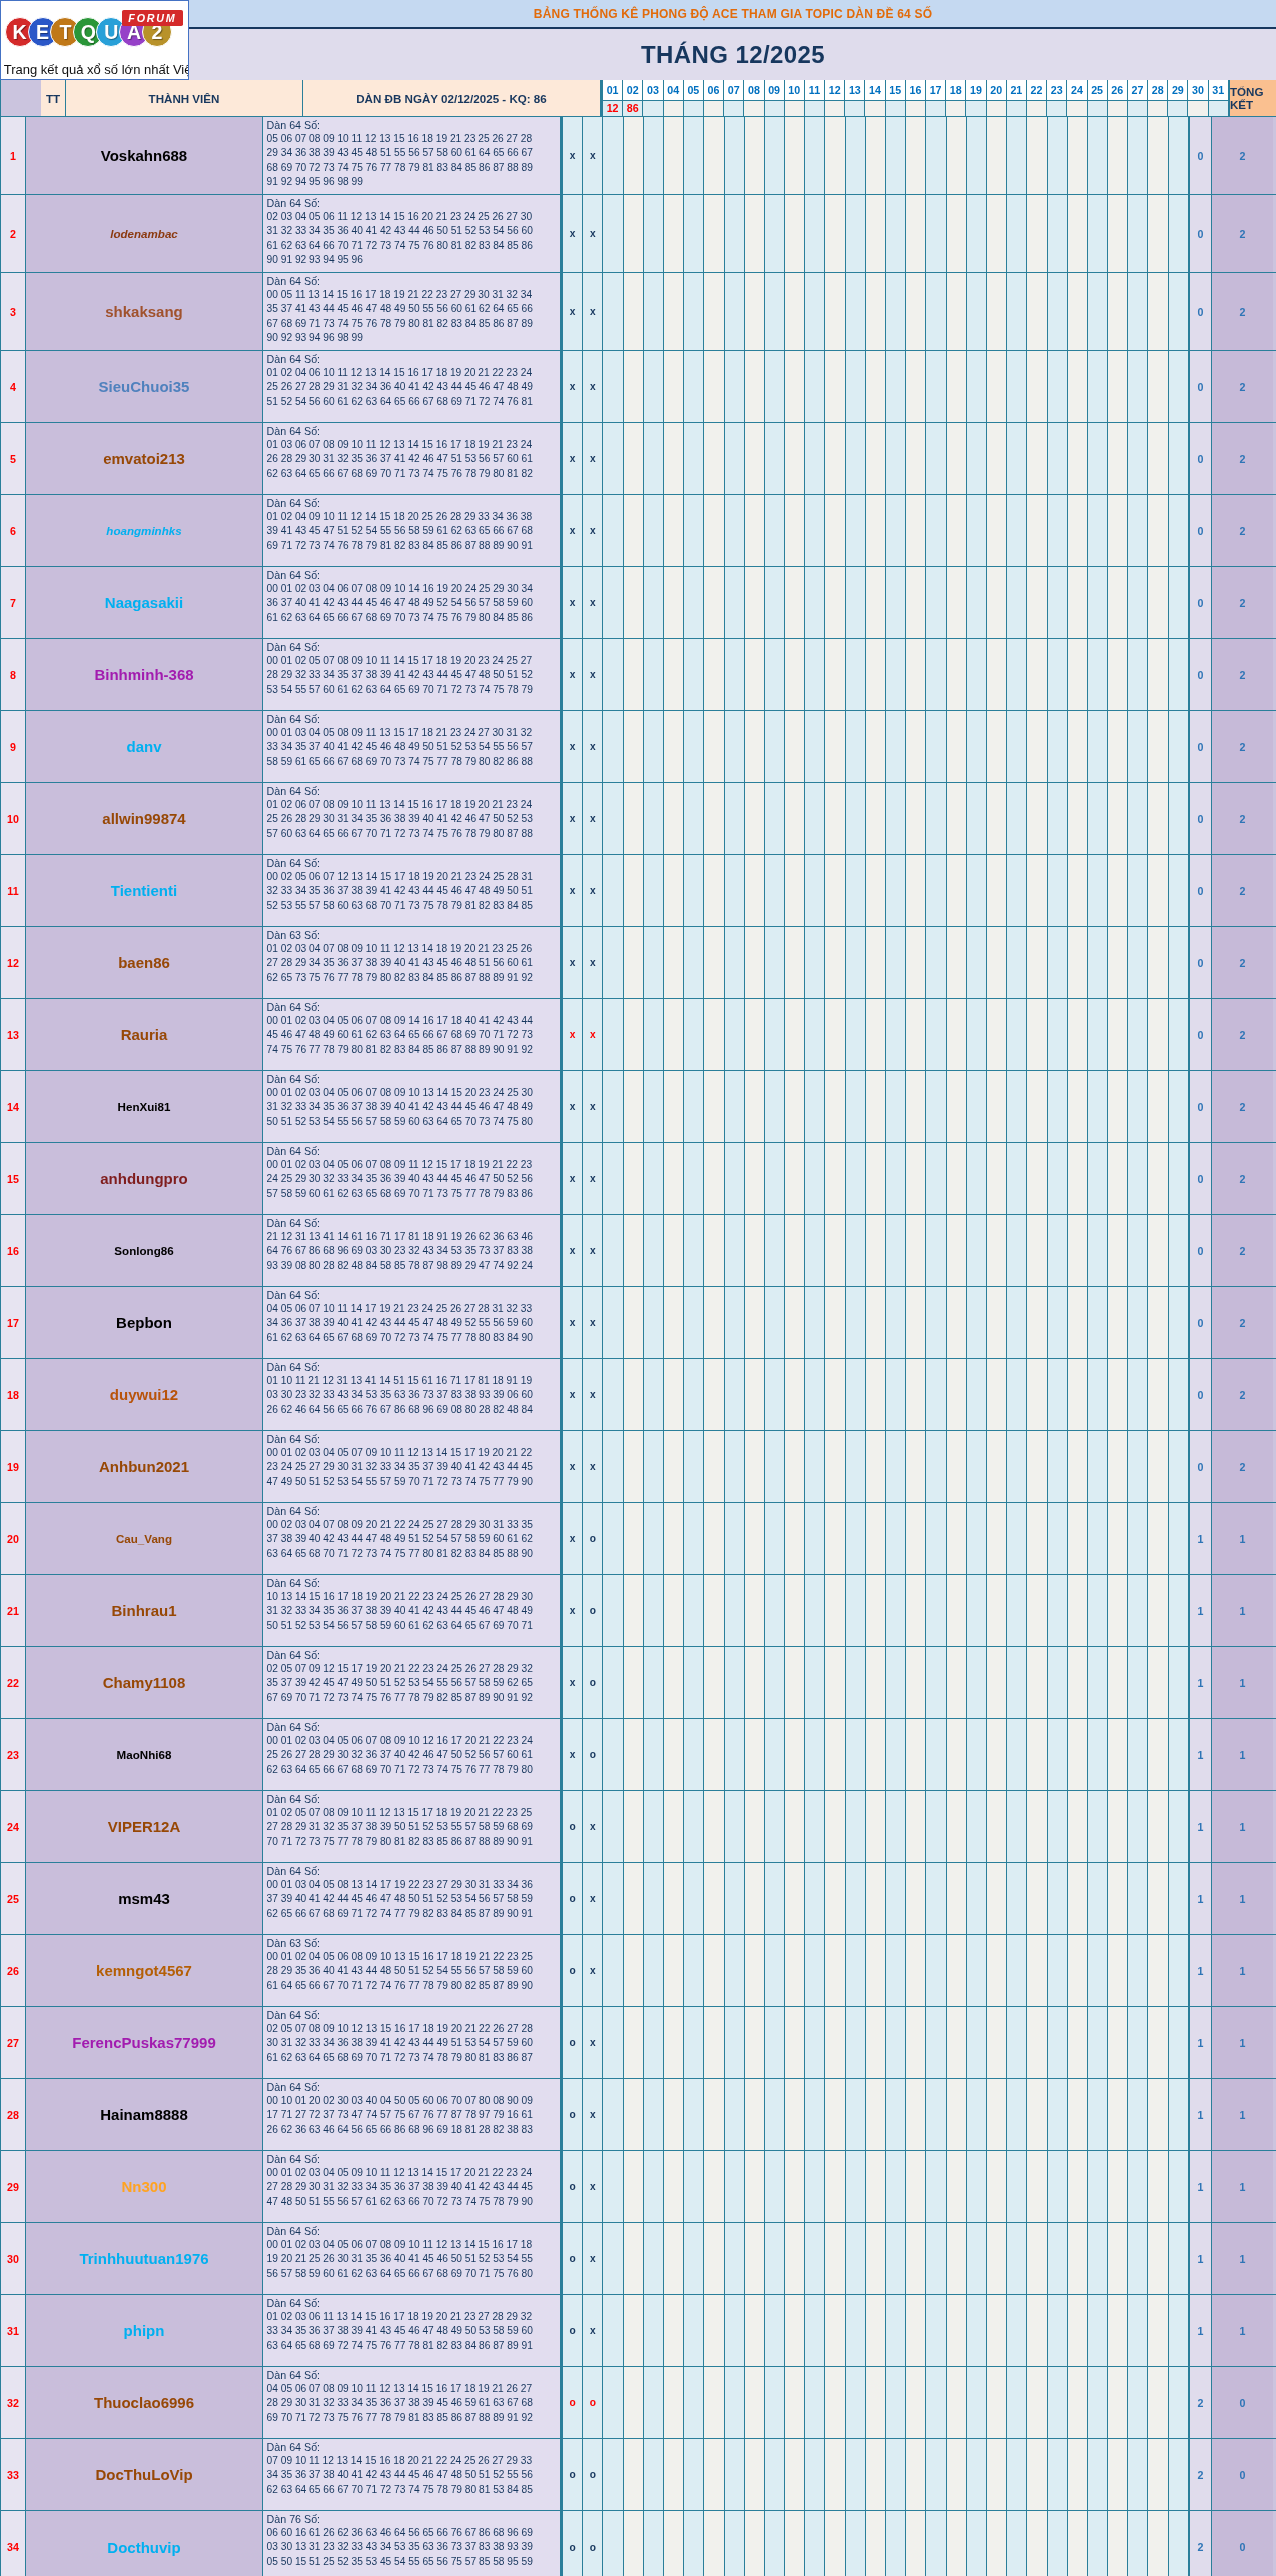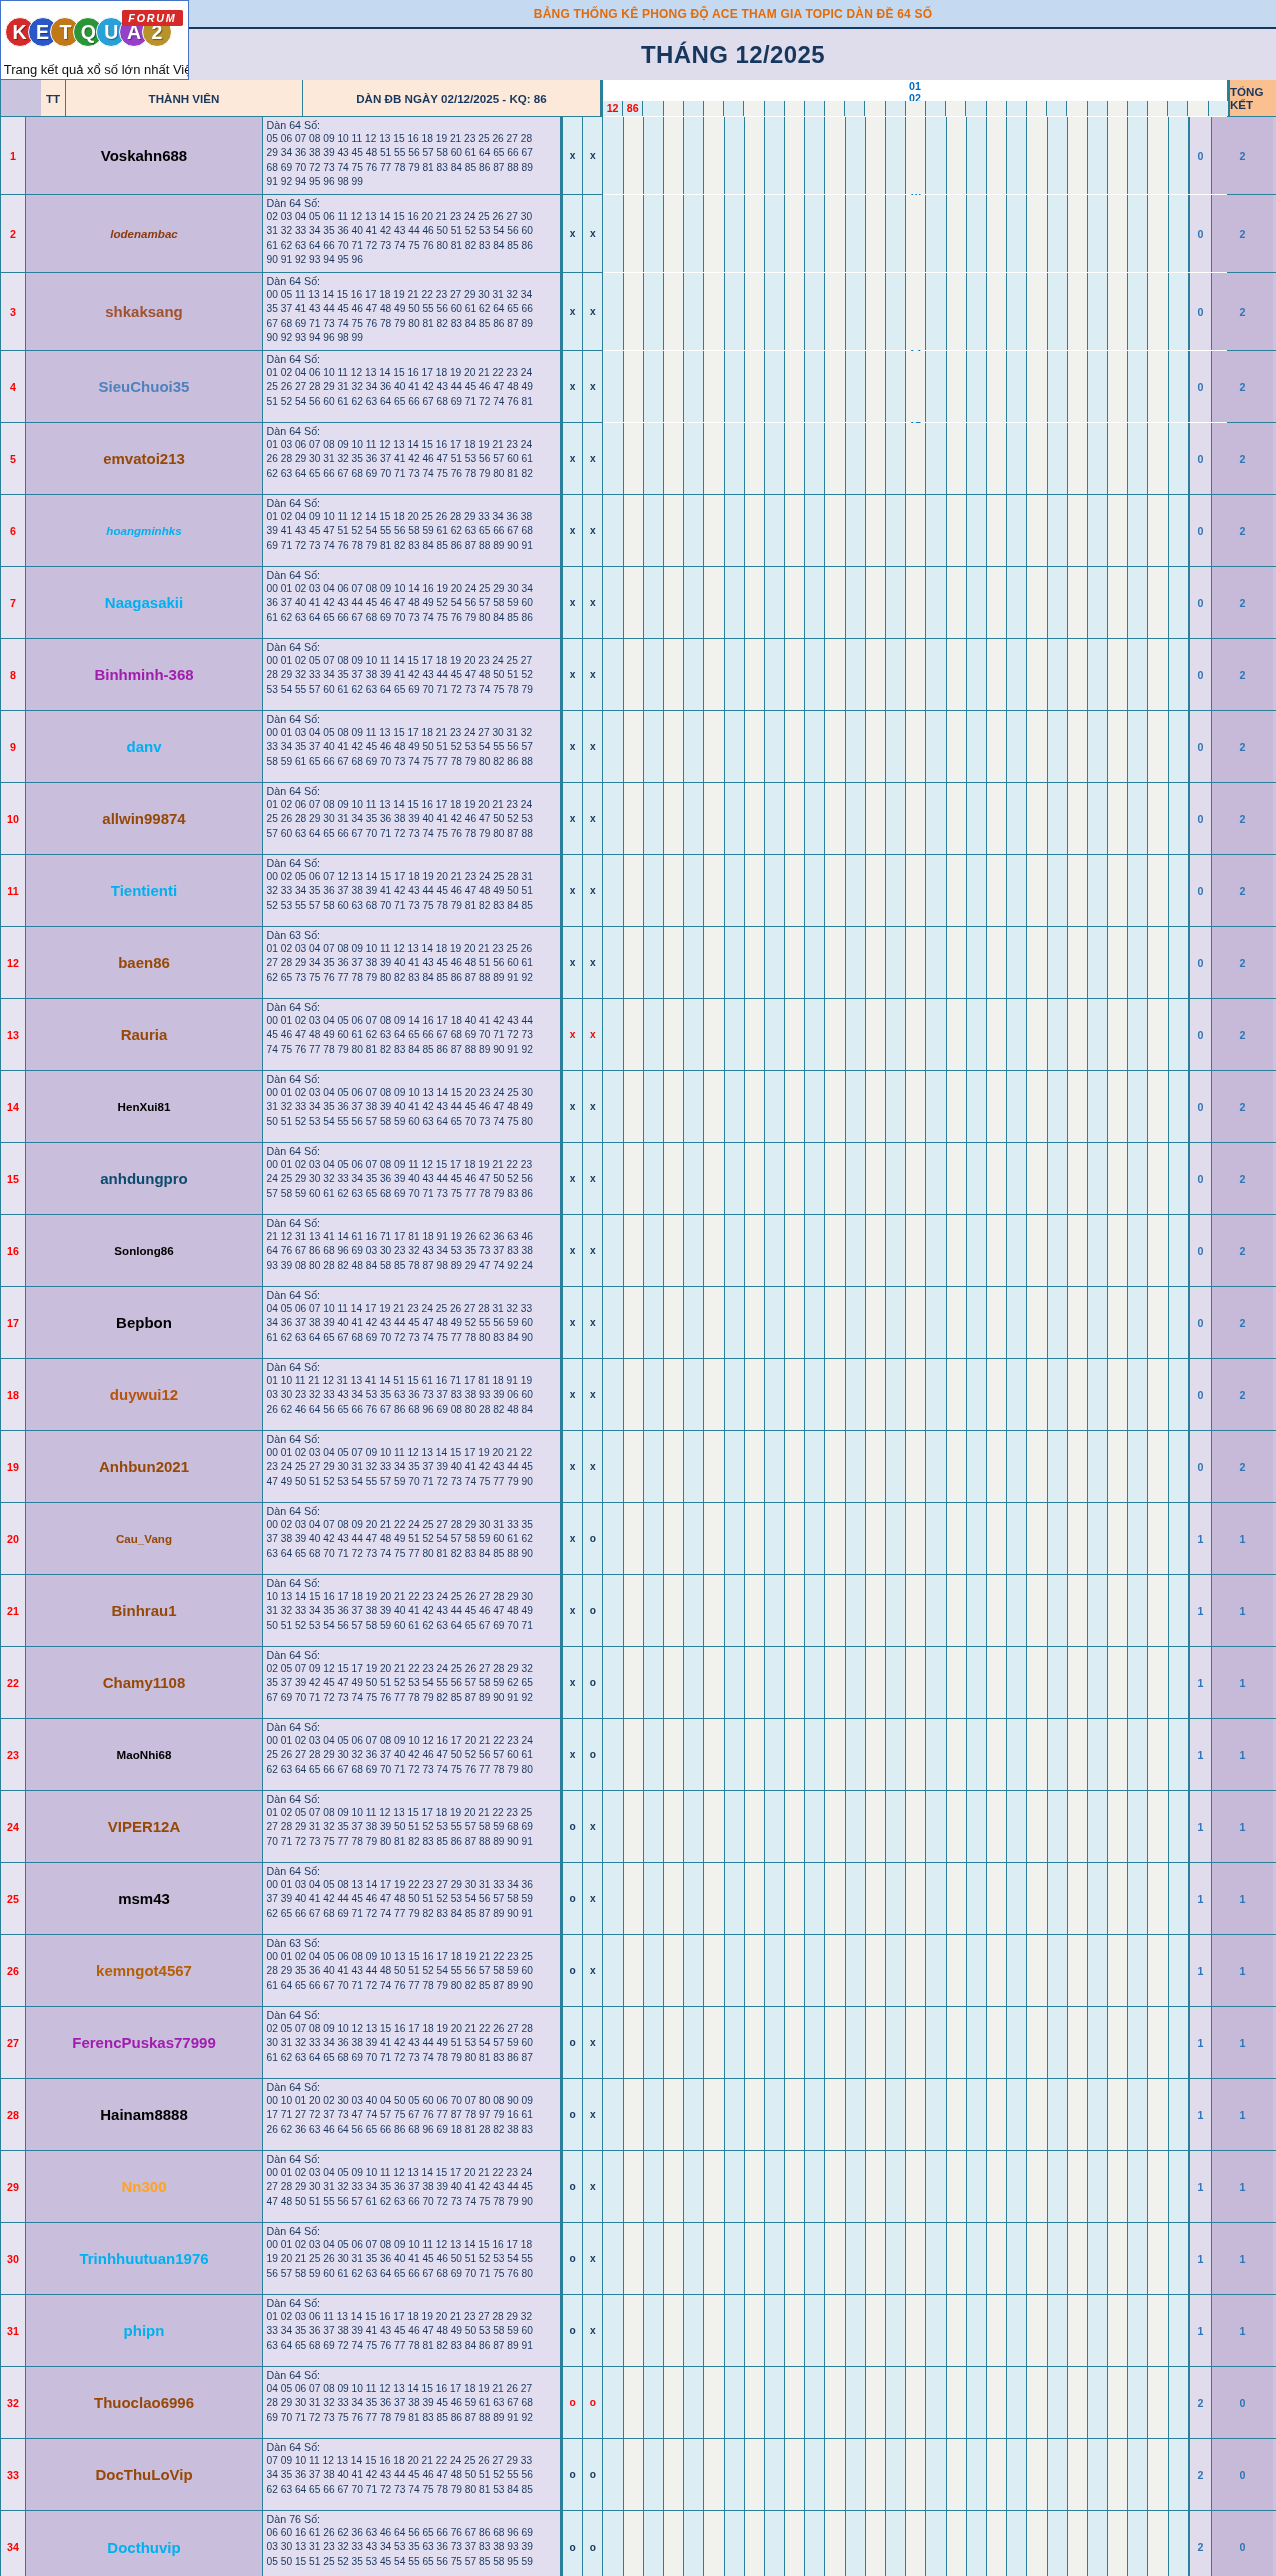--- a/index.html
+++ b/index.html
@@ -37,21 +37,21 @@
   .c-dan  { width:300px; flex:none; border-right:3.6px solid #2a7f9a; }
   .c-days { width:627px; flex:none; display:flex; border-right:2.7px solid #2a7f9a; }
   .c-tk1  { width:22px;  flex:none; }
   .c-tk2  { width:61px;  flex:none; border-right:none; }
 
   
   #thead { display:flex; border-bottom:1.8px solid #2a7f9a;padding-left:40px; }
   .h-span { background:#fde9d9; color:#17375e; font-weight:bold; font-size:11.6px;
             display:flex; align-items:center; justify-content:center; height:36px; }
   #h-days-wrap { width:627px; flex:none; border-right:2.7px solid #2a7f9a; }
-  #day-header-cells { display:flex; height:20.5px; border-bottom:0.9px solid #2a7f9a;flex-direction:column; }
+  #day-header-cells { display:flex; height:20.5px; border-bottom:0.9px solid #2a7f9a; }
   #day-subheader-cells { display:flex; height:15px; }
   .day-h { flex:1; background:#ffffff; border-right:0.9px solid #2a7f9a; color:#0070c0;
            font-weight:bold; font-size:10.7px; display:flex; align-items:center; justify-content:center; }
   .day-s { flex:1; border-right:0.9px solid #2a7f9a; font-weight:bold; font-size:10.7px; color:#ff0000;
            display:flex; align-items:center; justify-content:center; }
   .day-h:last-child, .day-s:last-child { border-right:none; }
   .h-tk { background:#fac090; }
 
   
   .drow { border-bottom:1.8px solid #2a7f9a; min-height:72px; }
@@ -836,21 +836,21 @@
             <div class="day-c bg-cyan"></div>
             <div class="day-c bg-white"></div>
             <div class="day-c bg-cyan"></div>
           </div>
           <div class="cell c-tk1 cell-tk1">0</div>
           <div class="cell c-tk2 cell-tk2">2</div>
         </div>
         <div class="drow">
           <div class="cell c-tt cell-tt">15</div>
           <div class="cell c-mem cell-mem">
-            <span class="mem-name" style="color: #0c4a6e;">anhdungpro</span>
+            <span class="mem-name" style="color: #7f1d1d;">anhdungpro</span>
           </div>
           <div class="cell c-dan cell-dan">
             <div class="dan-label">Dàn 64 Số:</div>
             <div>00 01 02 03 04 05 06 07 08 09 11 12 15 17 18 19 21 22 23</div>
             <div>24 25 29 30 32 33 34 35 36 39 40 43 44 45 46 47 50 52 56</div>
             <div>57 58 59 60 61 62 63 65 68 69 70 71 73 75 77 78 79 83 86</div>
           </div>
           <div class="c-days">
             <div class="day-c bg-cyan" style="color: rgb(23, 55, 94);">x</div>
             <div class="day-c bg-cyan" style="color: rgb(23, 55, 94);">x</div>

